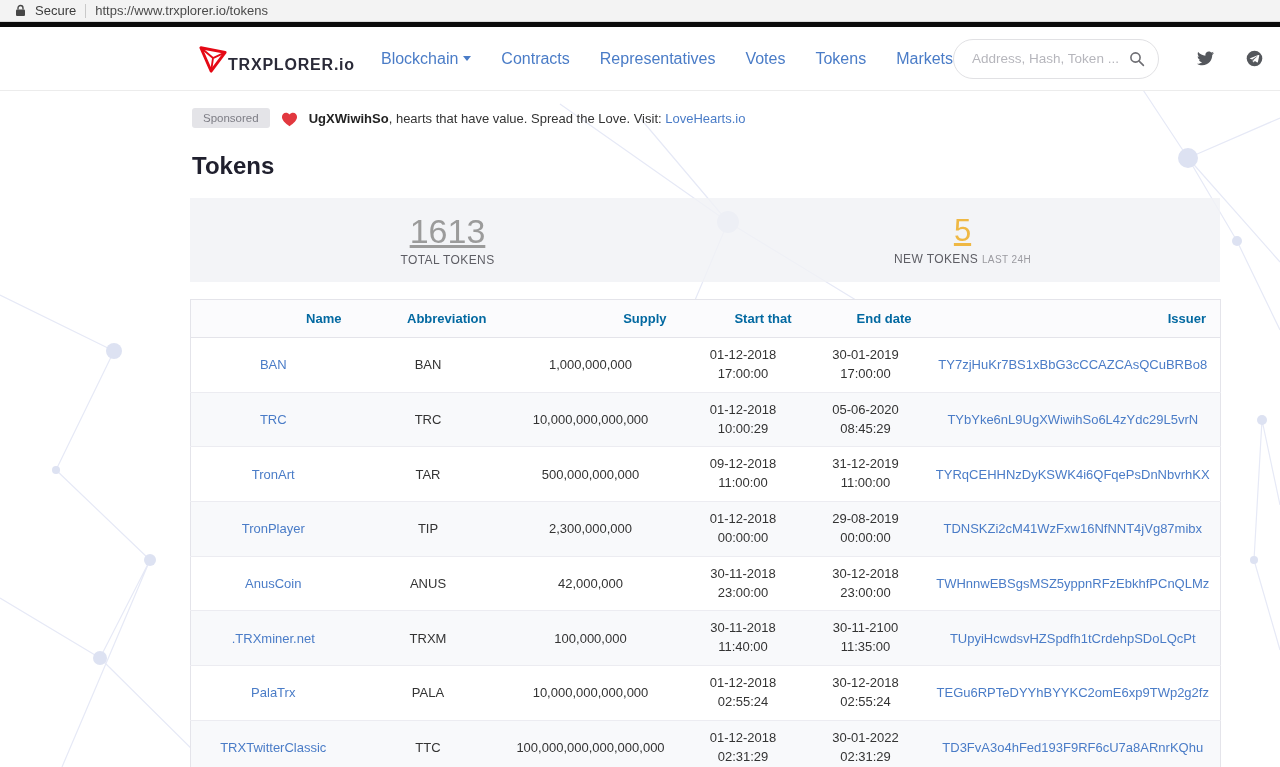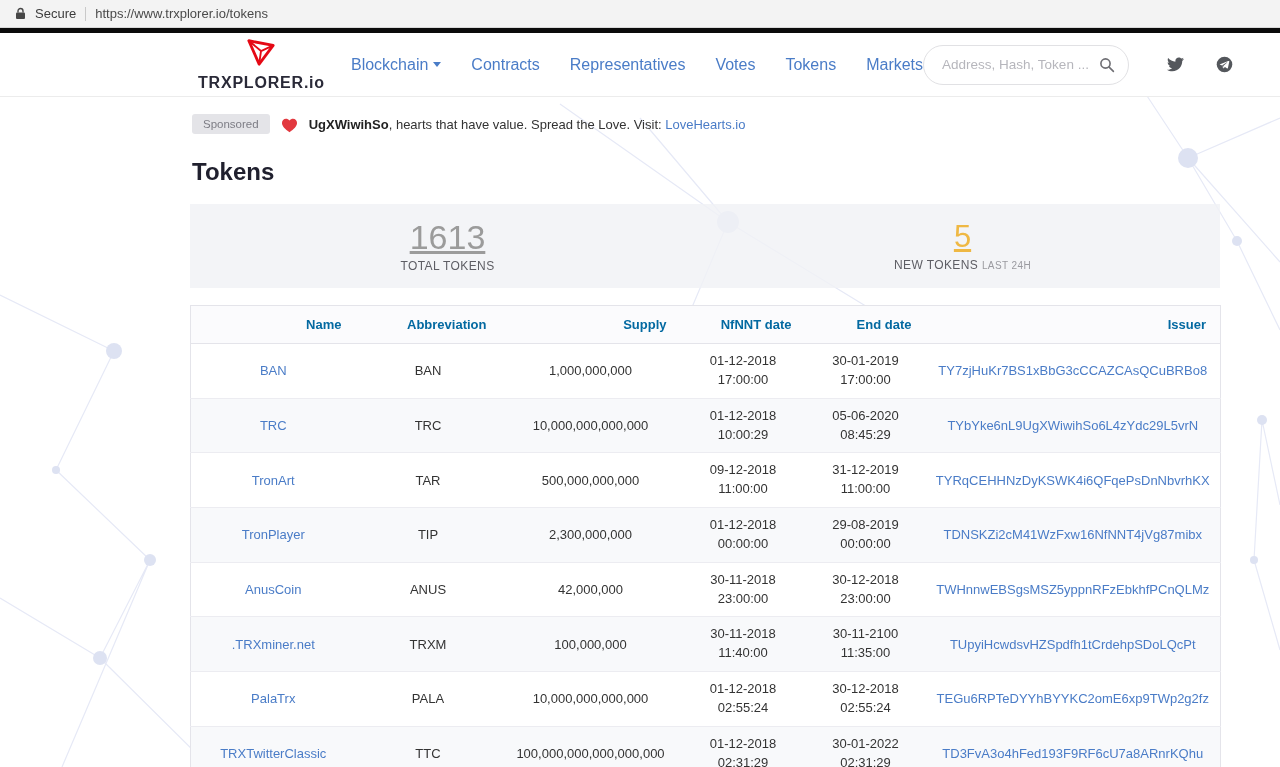--- a/index.html
+++ b/index.html
@@ -1,32 +1,32 @@
 <!DOCTYPE html>
 <html><head>
 <meta charset="utf-8">
 <style>
   * { margin:0; padding:0; box-sizing:border-box; }
   body { font-family:"Liberation Sans", sans-serif; background:#fff; }
   .viewport { position:relative; width:1280px; height:767px; overflow:hidden; background:#fff; }
 
   
-  .browser-bar { position:relative; z-index:5; height:28px; background:#f3f3f3; border-bottom:1px solid #d8d8d8;
+  .browser-bar { position:relative; z-index:5; height:22px; background:#f3f3f3; border-bottom:1px solid #d8d8d8;
     display:flex; align-items:center; padding:0 15px; gap:9px; font-size:13px; color:#3c3c3c; }
   .browser-bar .sep { width:1px; height:14px; background:#c9c9c9; }
   .browser-bar .url { color:#4a4a4a; }
   .black-bar { position:relative; z-index:5; height:5px; background:#0b0b0b; }
 
   
   .bg-pattern { position:absolute; inset:0; z-index:0; pointer-events:none; }
 
   
   .site-header { position:relative; z-index:2; height:64px; background:#fff; border-bottom:1px solid #ececec; }
   .header-inner { width:1030px; margin-left:190px; height:100%; display:flex; align-items:center; }
-  .logo { display:flex; align-items:center; gap:7px; margin-left:8px; margin-right:26px; text-decoration:none; cursor:pointer;flex-direction:column; }
+  .logo { display:flex; align-items:flex-end; margin-left:8px; margin-right:26px; text-decoration:none; cursor:pointer; }
   .logo-text { font-size:16px; font-weight:700; letter-spacing:0.8px; color:#2a2a38; }
   .logo-suffix { font-weight:700; color:#2a2a38; }
   nav.main-nav { display:flex; align-items:center; gap:30px; }
   nav.main-nav a { font-size:16px; color:#4a7cc7; text-decoration:none; cursor:pointer; white-space:nowrap; display:flex; align-items:center; gap:5px; }
   .caret { width:0; height:0; border-left:4px solid transparent; border-right:4px solid transparent; border-top:5px solid #4a7cc7; display:inline-block; }
   .search-box { position:relative; margin-left:auto; }
   .search-box input { width:206px; height:40px; border:1px solid #e1e1e4; border-radius:20px; padding:0 40px 0 18px;
     font-size:13.5px; color:#333; outline:none; font-family:"Liberation Sans", sans-serif; background:#fff; }
   .search-box input::placeholder { color:#b6b6bc; }
   .search-box .mag { position:absolute; right:14px; top:12px; cursor:pointer; }
@@ -178,21 +178,21 @@
           <col style="width:180px">
         <col style="width:125px">
           <col style="width:120px">
           <col style="width:295px">
       </colgroup>
       <thead>
         <tr>
           <th>Name</th>
           <th>Abbreviation</th>
           <th>Supply</th>
-          <th>NfNNT date</th>
+          <th>Start that</th>
           <th>End date</th>
           <th>Issuer</th>
         </tr>
       </thead>
       <tbody>
   <tr>
     <td><a>BAN</a></td>
     <td>BAN</td>
     <td>1,000,000,000</td>
     <td>

